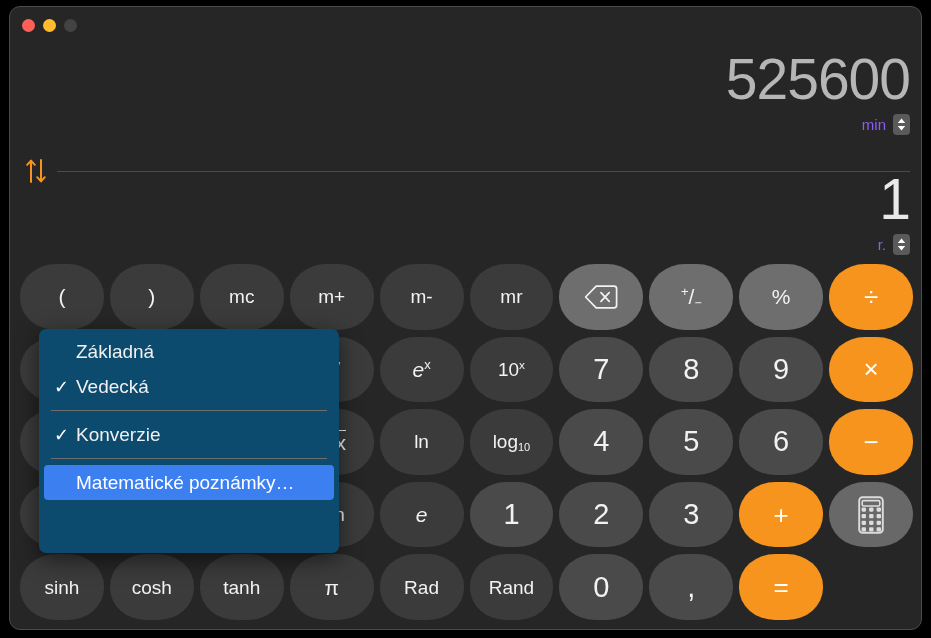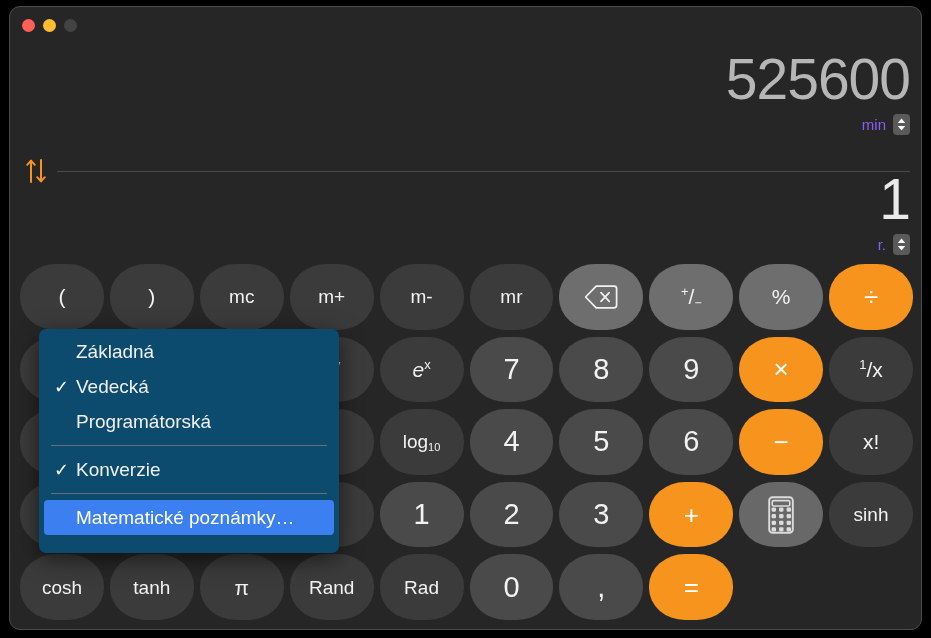--- a/index.html
+++ b/index.html
@@ -332,20 +332,23 @@
           <span>x<sup>2</sup></span>
         </div>
         <div class="key dark">
           <span>x<sup>3</sup></span>
         </div>
         <div class="key dark">
           <span>x<sup>y</sup></span>
         </div>
         <div class="key dark">
           <span><i>e</i><sup>x</sup></span>
+        </div>
+        <div class="key dark small">
+          <span>10<sup>x</sup></span>
         </div>
         <div class="key num">
           <span>7</span>
         </div>
         <div class="key num">
           <span>8</span>
         </div>
         <div class="key num">
           <span>9</span>
         </div>
@@ -435,24 +438,24 @@
         <div class="key dark small">
           <span>cosh</span>
         </div>
         <div class="key dark small">
           <span>tanh</span>
         </div>
         <div class="key dark">
           <span>π</span>
         </div>
         <div class="key dark small">
+          <span>Rad</span>
+        </div>
+        <div class="key dark small">
           <span>Rand</span>
-        </div>
-        <div class="key dark small">
-          <span>Rad</span>
         </div>
         <div class="key num">
           <span>0</span>
         </div>
         <div class="key num">
           <span>,</span>
         </div>
         <div class="key orange op">
           <span>=</span>
         </div>
@@ -460,24 +463,20 @@
 
     <div class="menu" id="menu">
         <div class="menu-item">
           <span class="check"></span>
           <span>Základná</span>
         </div>
         <div class="menu-item">
           <span class="check">✓</span>
           <span>Vedecká</span>
         </div>
-        <div class="menu-item">
-          <span class="check"></span>
-          <span>Programátorská</span>
-        </div>
         <div class="menu-sep"></div>
         <div class="menu-item">
           <span class="check">✓</span>
           <span>Konverzie</span>
         </div>
         <div class="menu-sep"></div>
         <div class="menu-item highlight">
           <span class="check"></span>
           <span>Matematické poznámky…</span>
         </div>

